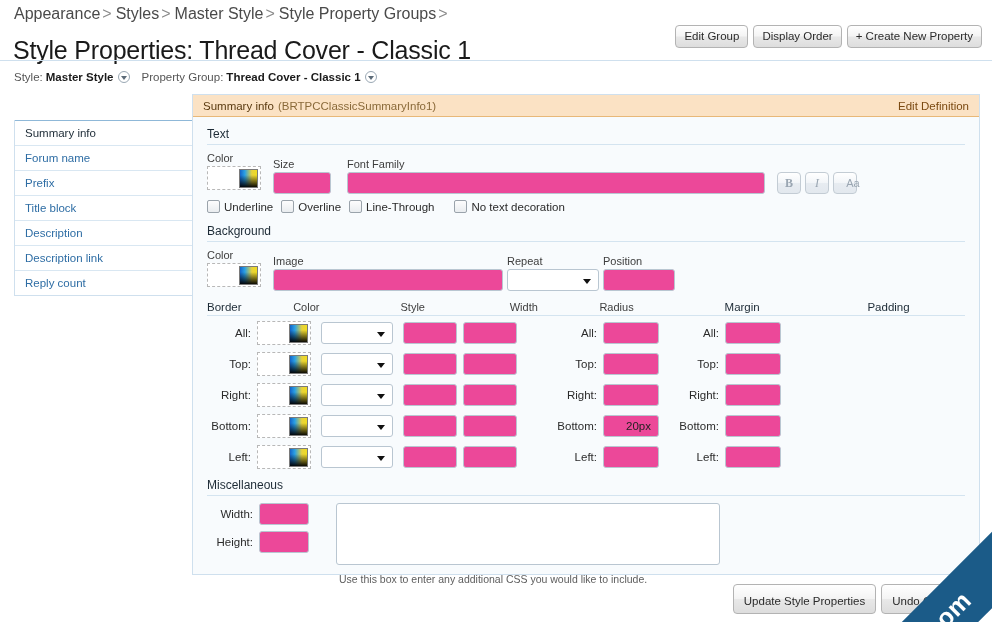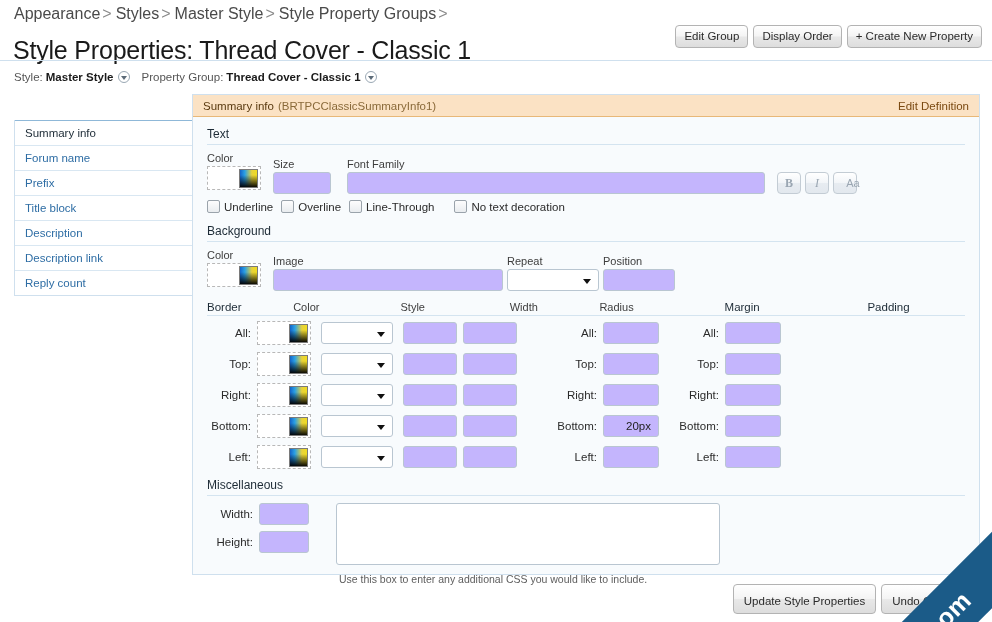--- a/index.html
+++ b/index.html
@@ -144,21 +144,21 @@
   }
 
   
   .fld-label {
     font-size: 11px; color: #3d3d3d;
     display: block; margin-bottom: 2px;
   }
   .txt {
     border: 1px solid #b9c6d1;
     border-radius: 3px;
-    background: #c4b5fd;
+    background: #ec4899;
     height: 22px;
     font-size: 11.5px;
     font-family: "Liberation Sans", sans-serif;
     color: #222;
     padding: 0 5px;
     outline: none;
   }
   .txt.right { text-align: right; padding-right: 7px; }
 
   

